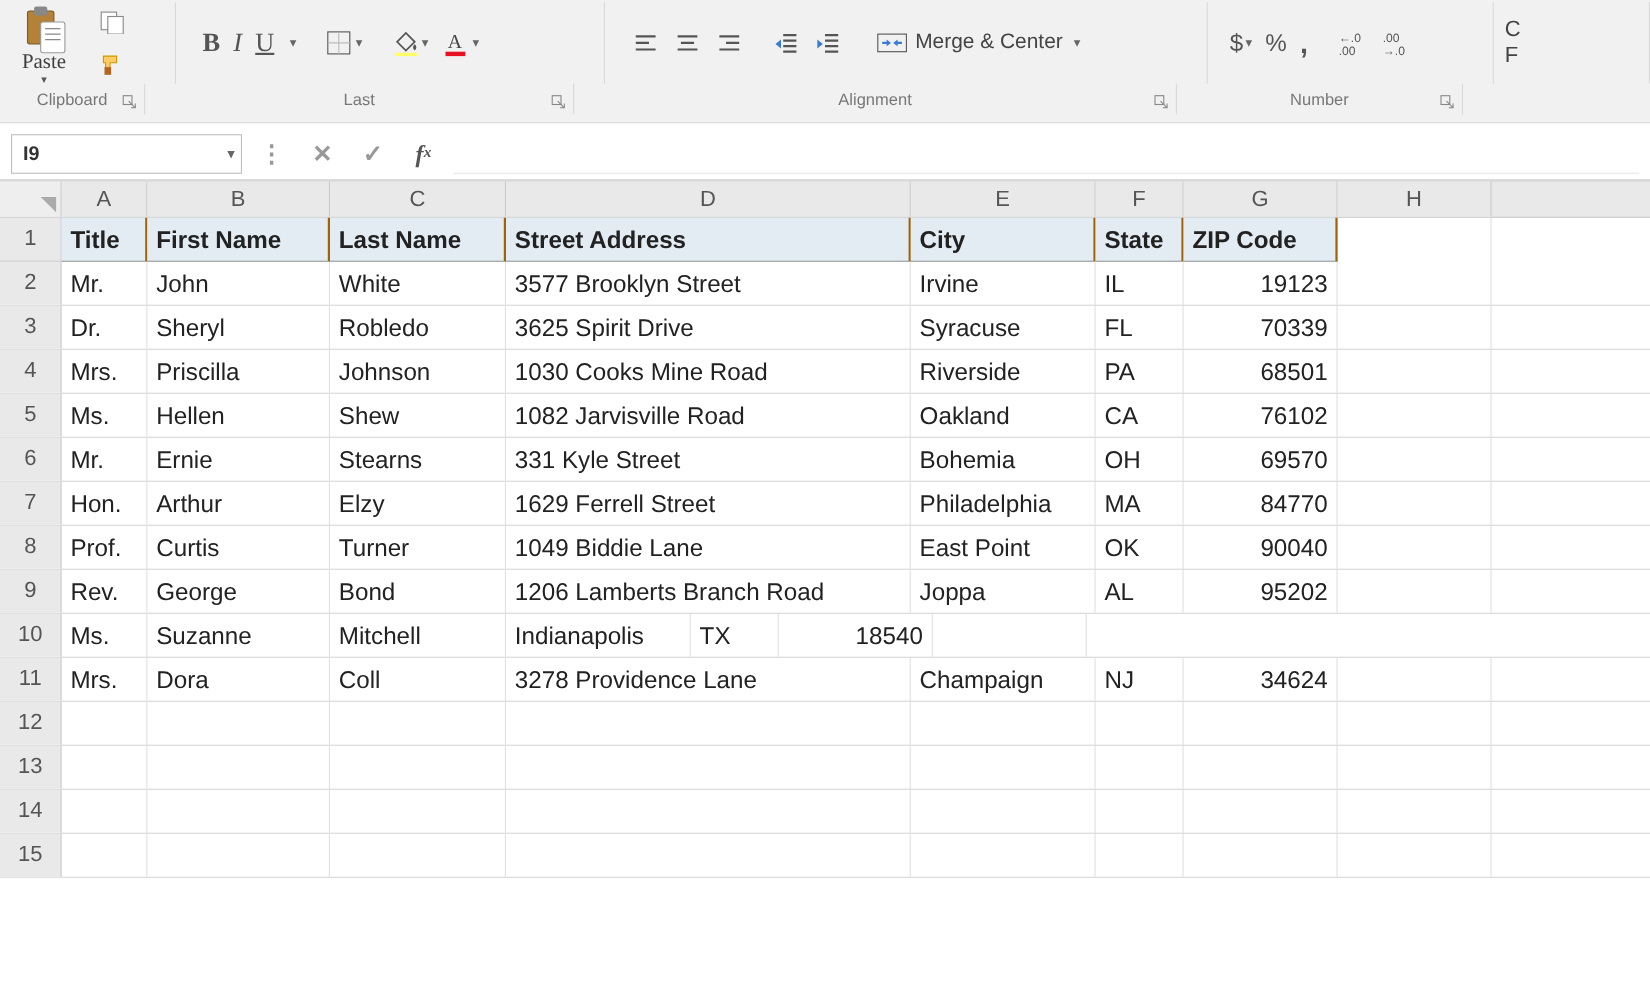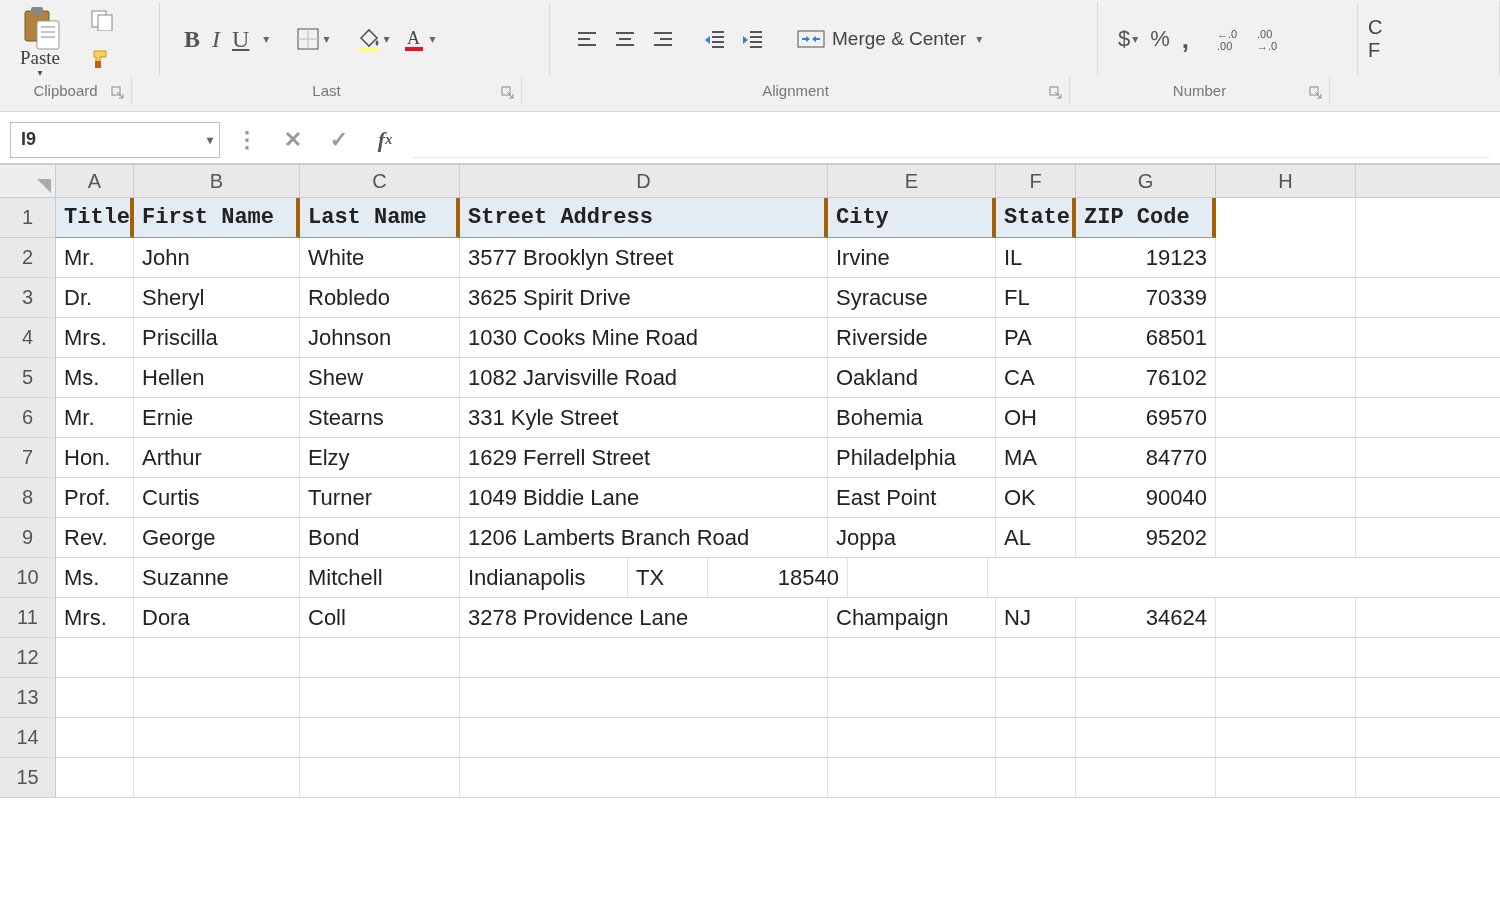--- a/index.html
+++ b/index.html
@@ -57,21 +57,21 @@
 
 .grid { position:relative; }
 .hdr-row { display:flex; background:#e9e9e9; border-top:1px solid #ccc; border-bottom:1px solid #ccc; height:34px; }
 .selall { width:56px; border-right:1px solid #ccc; position:relative; background:#eee;}
 .selall::after { content:""; position:absolute; right:4px; bottom:4px; width:0;height:0; border-left:14px solid #aaa; border-top:14px solid transparent; transform:scaleX(-1) scaleY(-1);}
 .colhdr { border-right:1px solid #ccc; display:flex;align-items:center;justify-content:center; font-size:20px; color:#555; background:#e9e9e9;}
 .row { display:flex; height:40px; border-bottom:1px solid #d6d6d6;}
 .rowhdr { width:56px; border-right:1px solid #ccc; display:flex;align-items:center;justify-content:center; font-size:20px; color:#555; background:#e9e9e9;}
 .cell { border-right:1px solid #e0e0e0; padding:4px 8px; font-size:22px; color:#222; overflow:hidden; white-space:nowrap; display:flex; align-items:center;}
 .cell.num { justify-content:flex-end; }
-.cell.header { background:#e3ecf3; font-weight:bold; border-right:4px solid #a16207; border-bottom:1px solid #999;font-family:Liberation Mono, monospace;}
+.cell.header { background:#e3ecf3; font-weight:bold; border-right:2px solid #a16207; border-bottom:1px solid #999;}
 .row.header-row { border-bottom:none; }
 .row.header-row .rowhdr { border-bottom:1px solid #ccc;}
 
 
 .cA{width:78px}.cB{width:166px}.cC{width:160px}.cD{width:368px}.cE{width:168px}.cF{width:80px}.cG{width:140px}.cH{width:140px}
 </style>
 </head>
 <body>
 
 <div class="ribbon">

